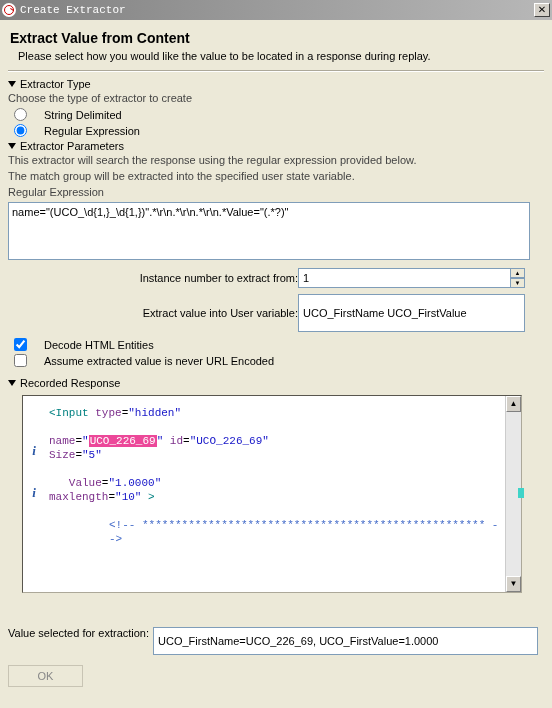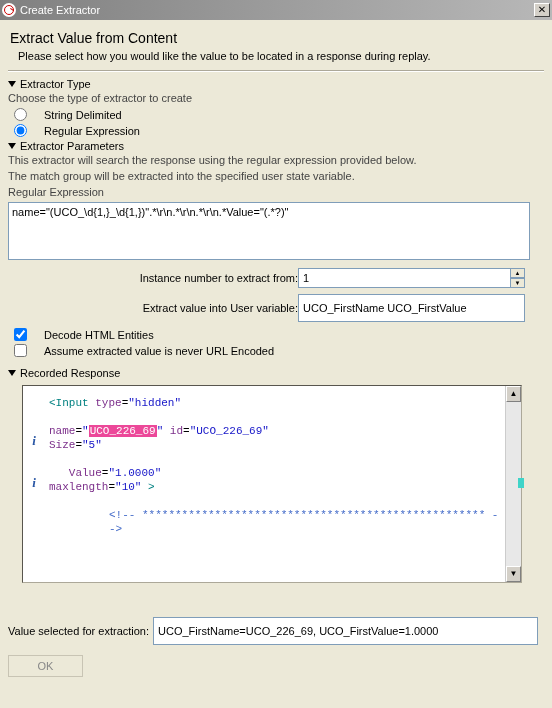--- a/index.html
+++ b/index.html
@@ -32,31 +32,31 @@
   }
   .titlebar-icon::before {
     content:""; position:absolute; width:8px; height:8px;
     border:1px solid #c00; border-radius:50%;
     top:2px; left:2px;
   }
   .titlebar-icon::after {
     content:""; position:absolute; width:4px; height:1px;
     background:#c00; top:6px; left:8px; transform:rotate(35deg);
   }
-  .titlebar-text { flex:1; }
+  .titlebar-text { flex:1;font-family:Liberation Mono, monospace; }
   .close-btn {
     width:16px; height:14px; background:#d4d0c8;
     border:1px solid #fff;
     border-right-color:#404040; border-bottom-color:#404040;
     color:#000; text-align:center; line-height:11px;
     font-family:Arial; font-size:10px; cursor:pointer;
   }
   .content { padding: 6px 8px; }
   .header { margin: 4px 0 8px 2px; }
-  .header h1 { font-size:14px; font-weight:normal; margin:0 0 4px 0; }
+  .header h1 { font-size:14px; font-weight:bold; margin:0 0 4px 0; }
   .header p { margin:0 0 0 8px; font-size:11px; }
   .divider { border-top:1px solid #aca899; border-bottom:1px solid #fff; margin:6px 0; }
   .section-head {
     display:flex; align-items:center; cursor:pointer;
     font-size:11px; color:#000; margin:4px 0 2px 0;
   }
   .tw {
     width:0; height:0; border-left:4px solid transparent;
     border-right:4px solid transparent; border-top:6px solid #000;
     margin-right:4px; flex-shrink:0;
@@ -75,21 +75,21 @@
   .spinbox input {
     flex:1; border:1px solid #7f9db9; border-right:none;
     height:20px; padding:2px 4px; font-size:11px;
   }
   .spin-btns { display:flex; flex-direction:column; width:15px; }
   .spin-btns button {
     flex:1; border:1px solid #7f9db9; background:#ece9d8;
     font-size:6px; line-height:6px; padding:0; cursor:pointer;
   }
   .text-input {
-    width:227px; border:1px solid #7f9db9; height:28px;
+    width:227px; border:1px solid #7f9db9; height:38px;
     padding:2px 4px; font-size:11px;
   }
   .response-area {
     position: relative;
     border:1px inset #aca899; background:#fff;
     width:500px; height:198px; margin:6px 0 0 14px;
     font-family:"Courier New",monospace; font-size:11px;
     display: flex;
   }
   .gutter {
@@ -116,21 +116,21 @@
   }
   .vscroll .arr { height:16px; background:#d4d0c8;
     border:1px solid #fff; border-right-color:#808080;
     border-bottom-color:#808080; text-align:center;
     line-height:14px; cursor:pointer; }
   .vscroll .track { flex:1; position:relative; }
   .marker {
     position:absolute; right:-3px; top:92px; width:6px; height:10px;
     background:#3fd4c8;
   }
-  .sel-row { display:flex; align-items:center; margin:34px 0 10px 0; }
+  .sel-row { display:flex; align-items:flex-start; margin:34px 0 10px 0; }
   .sel-row label { padding-right:4px; }
   .sel-row input {
     flex:1; border:1px solid #7f9db9; height:28px;
     padding:2px 4px; font-size:11px; margin-right:6px;
   }
   .buttons { display:flex; justify-content:flex-start; gap:8px; padding-right:6px;flex-direction:column; }
   .btn {
     width:75px; height:22px; border:1px solid #aca899;
     background:#ece9d8; font-size:11px; cursor:pointer;
     font-family:inherit;

